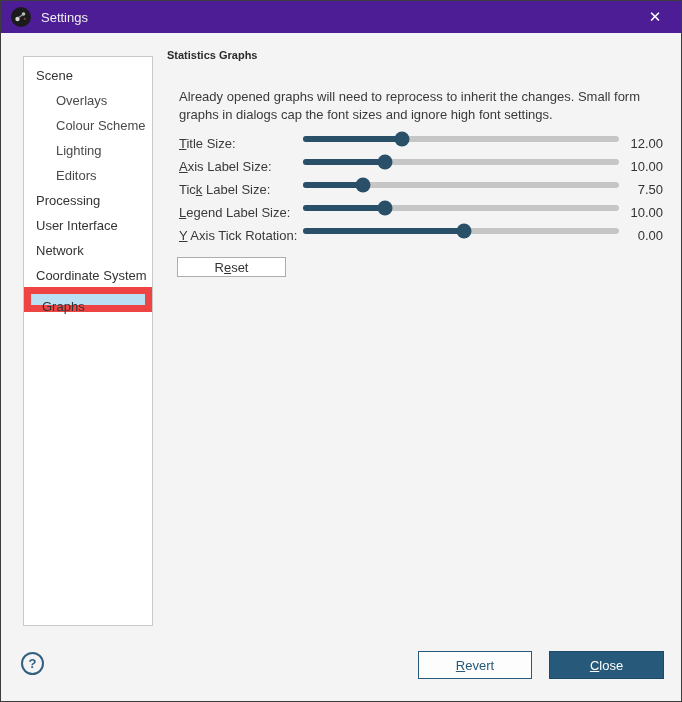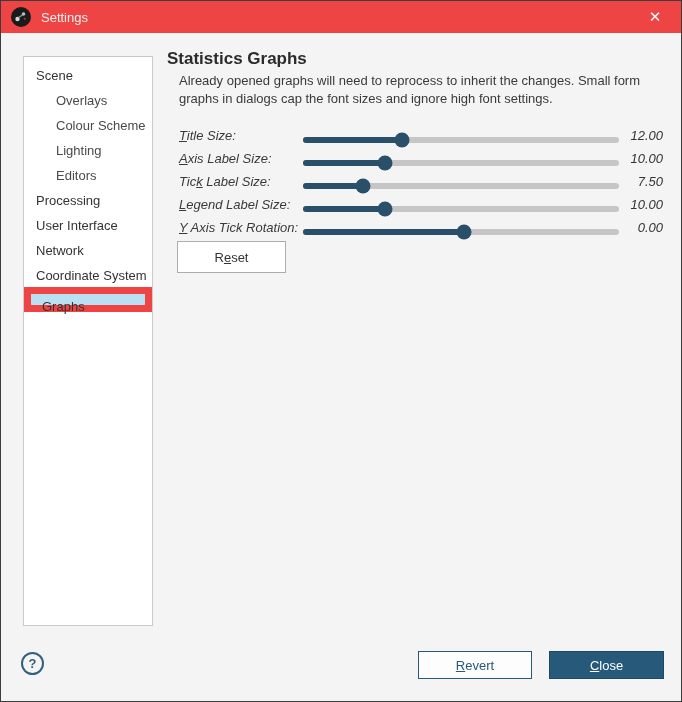--- a/index.html
+++ b/index.html
@@ -10,21 +10,21 @@
     position: relative;
     width: 682px; height: 702px;
     background: #f4f4f4;
     border: 1px solid #3c3c3c;
     overflow: hidden;
   }
 
   
   .titlebar {
     position: absolute; left: 0; top: 0; right: 0; height: 32px;
-    background: #ef4444;
+    background: #4c1d95;
     display: flex; align-items: center;
     padding-left: 10px;
   }
   .app-icon { width: 20px; height: 20px; margin-right: 10px; }
   .title-text { color: #f0f0f0; font-size: 13px; }
   .close-btn {
     position: absolute; right: 8px; top: 0; width: 36px; height: 32px;
     display: flex; align-items: center; justify-content: center;
     color: #ffffff; font-size: 15px; cursor: pointer;
   }
@@ -52,32 +52,32 @@
   .nav-item.selected {
     background: #b9e1f3;
     border: 7px solid #ef4444;
   }
 
   
   .content {
     position: absolute; left: 166px; top: 48px; width: 496px;
   }
   .content-heading {
-    font-size: 17px; font-weight: bold; color: #2b2b2b;
-    margin-bottom: 3px;
+    font-size: 11px; font-weight: bold; color: #2b2b2b;
+    margin-bottom: 27px;
   }
   .content-desc {
     margin-left: 12px;
     font-size: 13px; color: #3a3a3a; line-height: 18px;
     width: 482px;
     margin-bottom: 12px;
   }
   .slider-rows { margin-left: 12px; }
   .slider-row {
-    display: flex; align-items: flex-end; height: 23px; font-style: italic;
+    display: flex; align-items: flex-start; height: 23px;
   }
   .slider-label {
     width: 124px; font-size: 13px; color: #3a3a3a;
     white-space: nowrap; flex: none;
   }
   .mnemonic { text-decoration: underline; }
   .slider-track {
     position: relative; flex: 1; height: 6px;
     background: #c6c6c6; border-radius: 3px;
     cursor: pointer;
@@ -92,21 +92,21 @@
     background: #2a4f69;
     transform: translate(-50%, -50%);
     cursor: pointer;
   }
   .slider-value {
     width: 44px; flex: none; text-align: right;
     font-size: 13px; color: #333333;
   }
   .reset-btn {
     margin: 6px 0 0 10px;
-    width: 109px; height: 32px;
+    width: 109px; height: 20px;
     background: #ffffff; border: 1px solid #adadad;
     font-family: "Liberation Sans", sans-serif;
     font-size: 13px; color: #333333; cursor: pointer;
   }
 
   
   .help-circle {
     position: absolute; left: 20px; top: 651px;
     width: 23px; height: 23px; border-radius: 50%;
     border: 2px solid #34607f;

